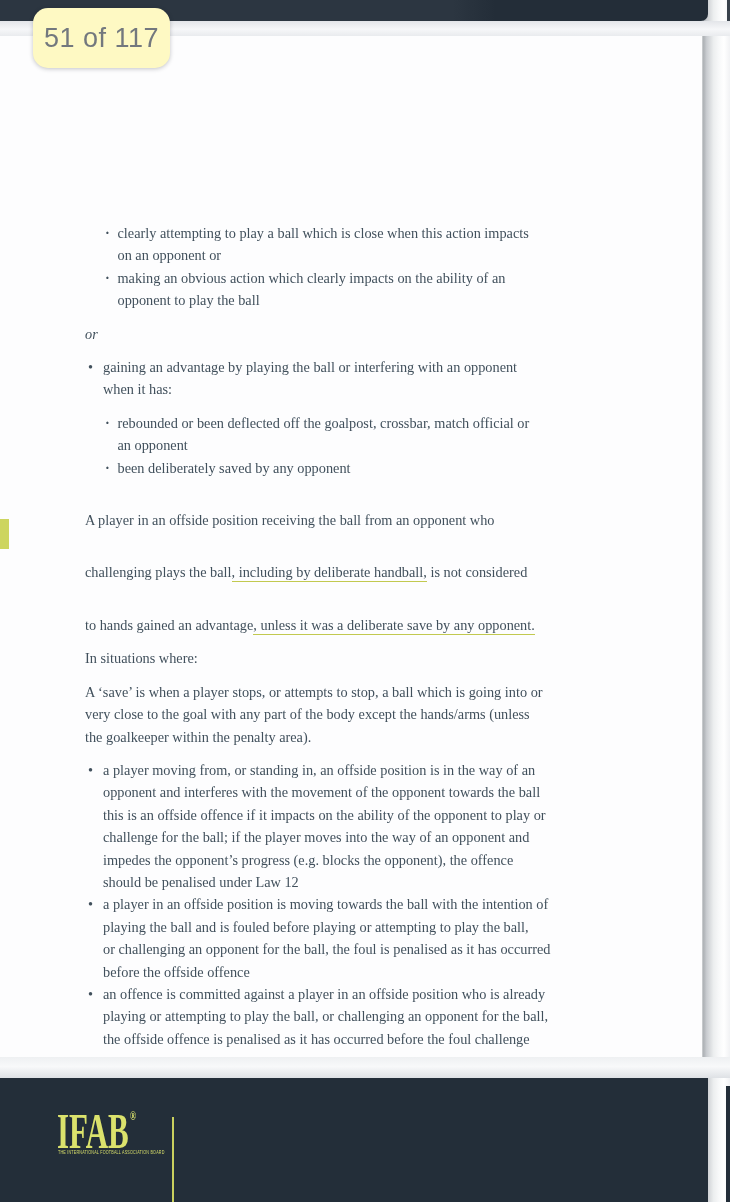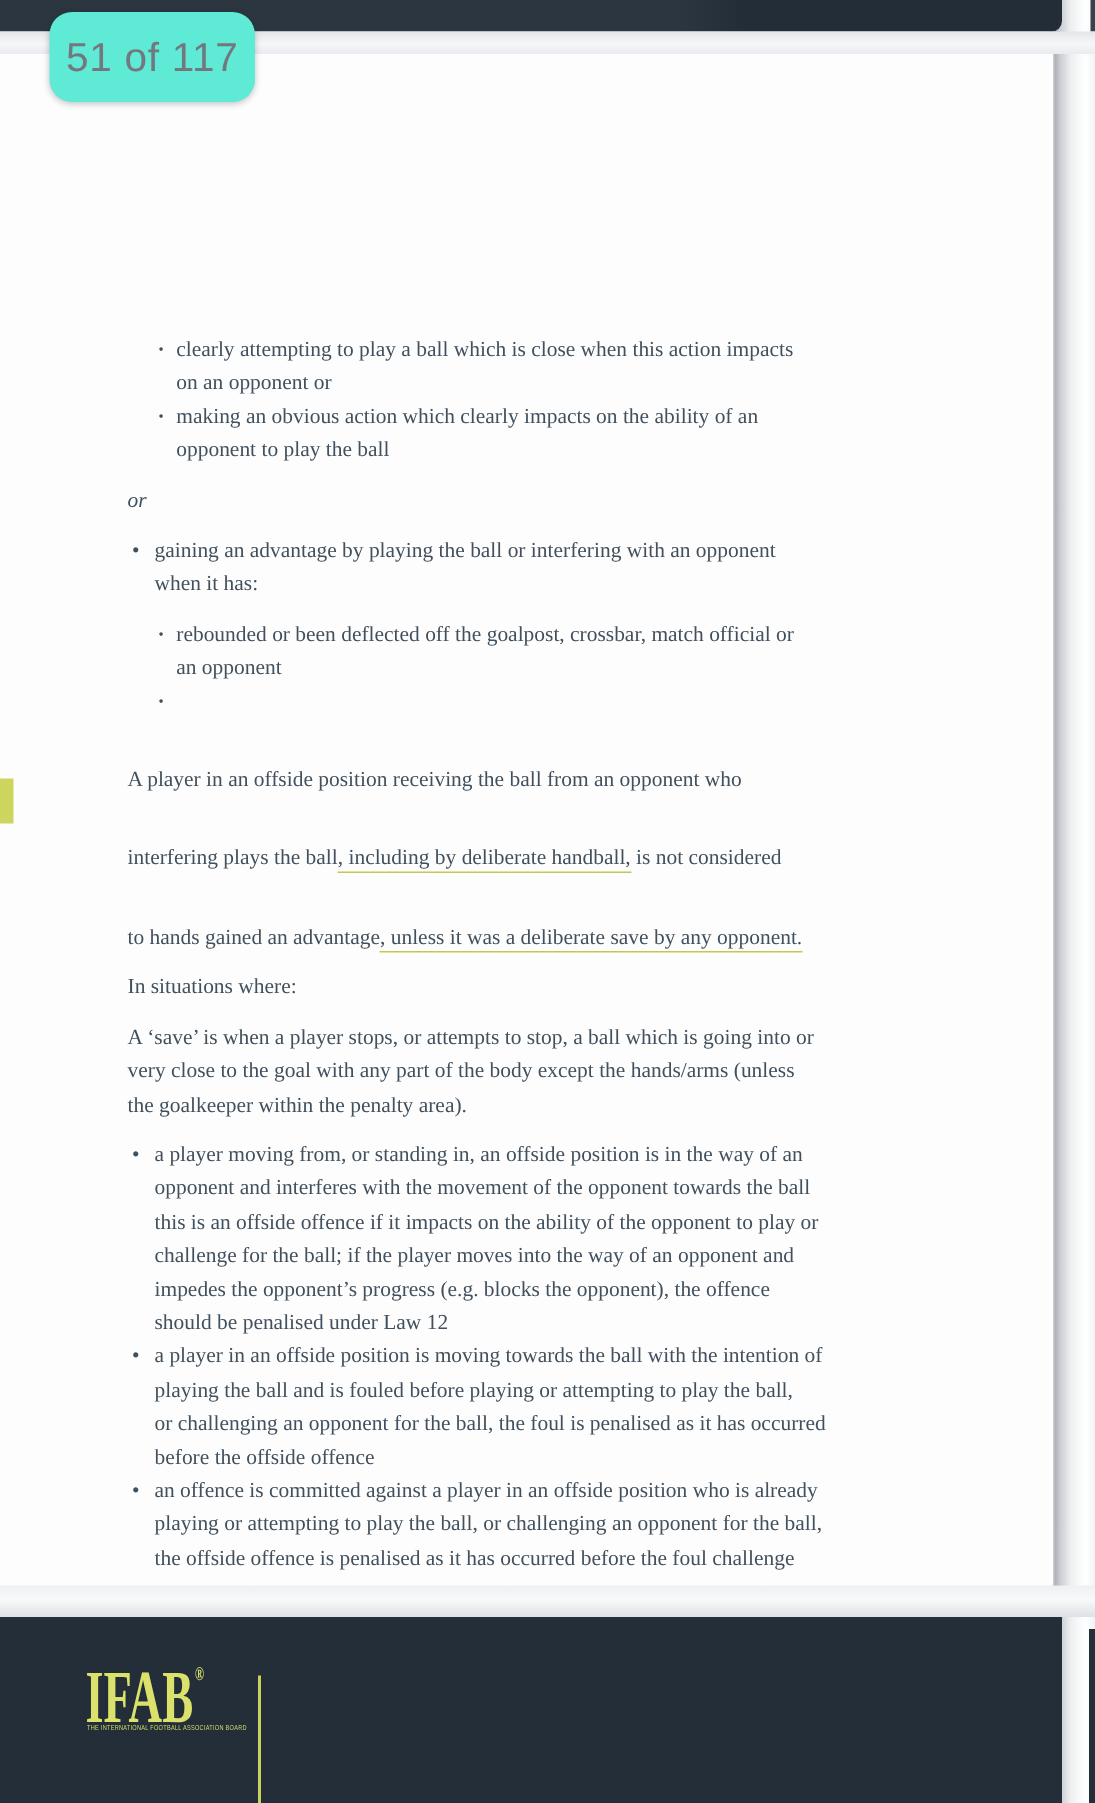--- a/index.html
+++ b/index.html
@@ -36,21 +36,21 @@
 
   
   .page-white {
     position:absolute; left:0; top:36px; width:702px; height:1021px;
     background:#fdfdfe;
   }
 
   
   .badge {
     position:absolute; left:33px; top:8px; width:137px; height:60px;
-    background:#5eead4; border-radius:15px;
+    background:#fef9c3; border-radius:15px;
     box-shadow:0 1px 4px rgba(20,25,35,.25);
     display:flex; align-items:center; justify-content:center;
     font-family:"Liberation Sans", sans-serif; font-size:27px;
     color:#73787e; letter-spacing:.5px;
   }
 
   
   .marker { position:absolute; left:0; top:483px; width:9px; height:30px; background:#cdd55f; }
 
   
@@ -134,26 +134,27 @@
     </div>
 
     <div class="block sub">
       <div class="brow">
         <span class="dot">·</span>
         <span class="pre">rebounded or been deflected off the goalpost, crossbar, match official or
 an opponent</span>
       </div>
       <div class="brow">
         <span class="dot">·</span>
+        <span class="pre">been deliberately saved by any opponent</span>
       </div>
     </div>
 
     <div class="block rich">
         <div><span>A player in an offside position receiving the ball from an opponent who</span></div>
-        <div><span>interfering plays the ball</span><span class="u">, including by deliberate handball,</span><span> is not considered</span></div>
+        <div><span>challenging plays the ball</span><span class="u">, including by deliberate handball,</span><span> is not considered</span></div>
         <div><span>to hands gained an advantage</span><span class="u">, unless it was a deliberate save by any opponent.</span></div>
       </div>
 
     <div class="block">In situations where:</div>
 
     <div class="block pre">A ‘save’ is when a player stops, or attempts to stop, a ball which is going into or
 very close to the goal with any part of the body except the hands/arms (unless
 the goalkeeper within the penalty area).</div>
 
     <div class="block">

